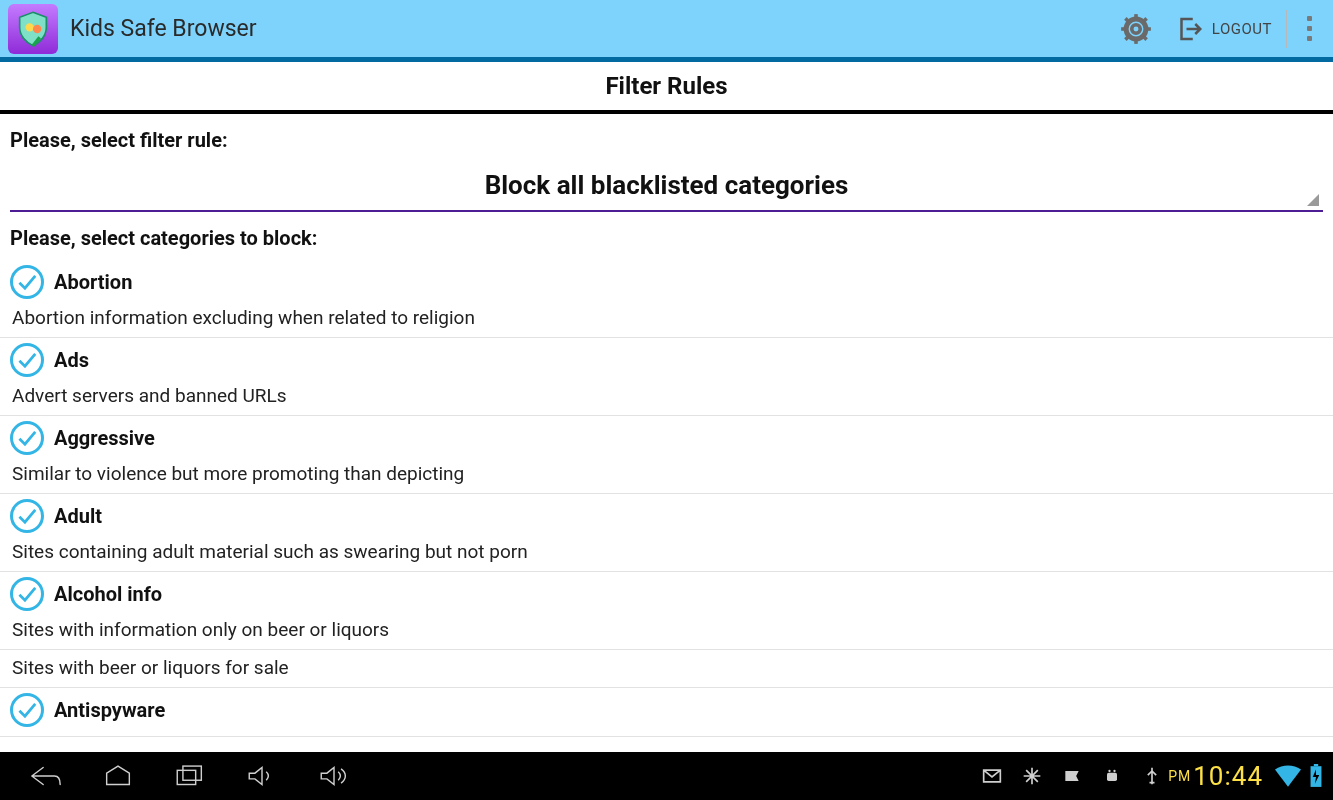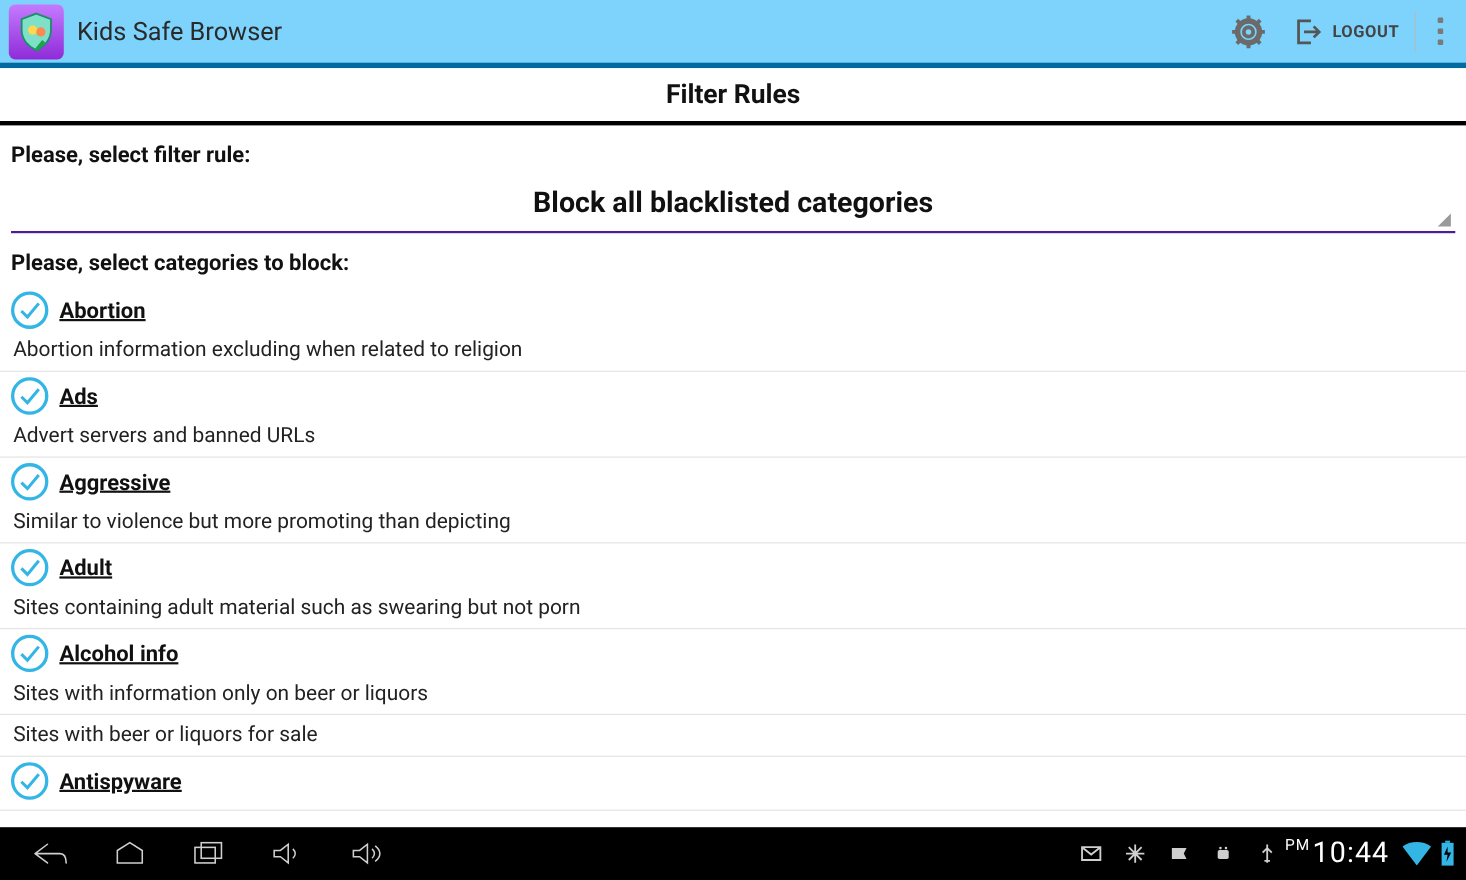--- a/index.html
+++ b/index.html
@@ -25,21 +25,21 @@
   }
   .app-icon svg { width: 40px; height: 40px; }
   .app-title { font-size: 23px; color: #2a2a2a; font-weight: 400; }
   .spacer { flex: 1; }
   .action-bar .act {
     width: 56px; height: 56px; display: flex; align-items: center; justify-content: center;
     color: #555; cursor: pointer;
   }
   .act svg { width: 34px; height: 34px; }
   .logout { display:flex; align-items:center; gap:8px; padding: 0 10px; cursor:pointer; }
-  .logout-label { font-size: 15px; color:#444; letter-spacing:.5px; font-weight:700;}
+  .logout-label { font-size: 15px; color:#444; letter-spacing:.5px; font-weight:400;}
   .vdiv { width:1px; height:38px; background:#b8b8b8; margin: 0 4px; }
   .overflow-dots { width: 36px; display:flex; flex-direction:column; align-items:center; justify-content:center; gap:5px; cursor:pointer;}
   .overflow-dots span { width:5px; height:5px; background:#7a7a7a; border-radius:1px; }
 
   
   .page { flex:1; overflow:hidden; background:#fff; }
   .page-title {
     text-align:center; font-size:24px; font-weight:700; padding: 10px 0;
     border-bottom: 4px solid #000;
   }
@@ -63,34 +63,34 @@
 
   .list { margin-top: 2px; }
   .item { border-bottom: 1px solid #e2e2e2; padding: 2px 10px 6px 10px; }
   .item-row { display:flex; align-items:center; gap:10px; min-height:40px;}
   .check {
     width:34px; height:34px; border:3px solid #33b5e5; border-radius:50%;
     display:flex; align-items:center; justify-content:center; color:#33b5e5;
     cursor:pointer; flex-shrink:0;
   }
   .check svg { width:22px; height:22px; stroke:#33b5e5; stroke-width:4; fill:none; }
-  .item-title { font-size:20px; font-weight:700;text-decoration:underline; }
+  .item-title { font-size:20px; font-weight:700; }
   .item-desc { font-size:19px; color:#222; padding: 4px 2px 2px 2px; }
 
   
   .sysbar {
     height: 48px; background:#000; display:flex; align-items:center;
     padding: 0 10px; color:#cfcfcf;
   }
   .syskey { width:72px; height:48px; display:flex; align-items:center; justify-content:center; cursor:pointer;}
   .syskey svg { width:34px; height:30px; stroke:#cfcfcf; fill:none; stroke-width:2;}
   .sys-spacer { flex:1; }
   .tray { display:flex; align-items:center; gap:20px; color:#cfcfcf; }
   .tray svg { width:20px; height:20px; fill:#cfcfcf; }
-  .clock { color:#ffffff; font-size:26px; letter-spacing:1px; margin-left:6px; display:flex; align-items:flex-start;}
+  .clock { color:#fde047; font-size:26px; letter-spacing:1px; margin-left:6px; display:flex; align-items:center;}
   .clock .ampm { font-size:14px; margin-right:2px; }
   .wifi { margin-left:12px; }
   .batt { margin-left:8px; }
 </style>
 </head>
 <body>
 
 <div class="action-bar">
   <div class="app-icon">
     <svg viewBox="0 0 48 48">

